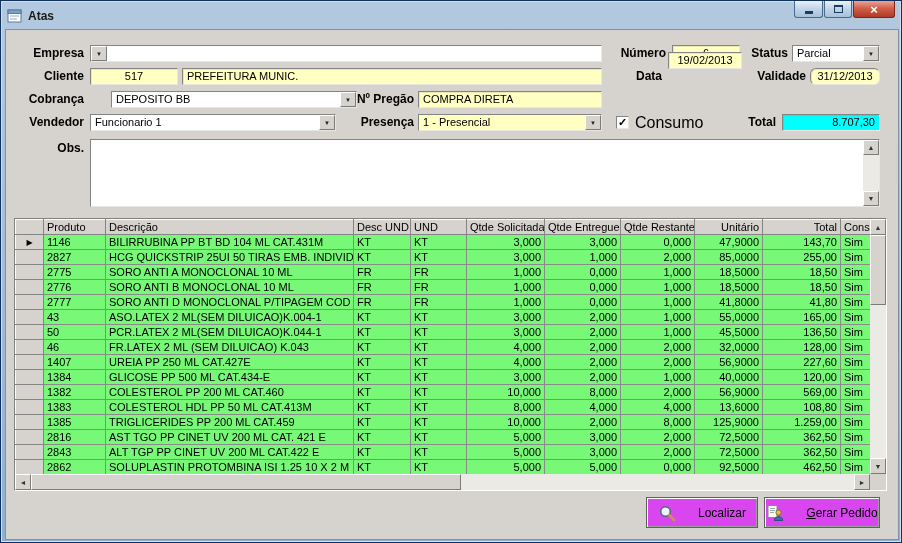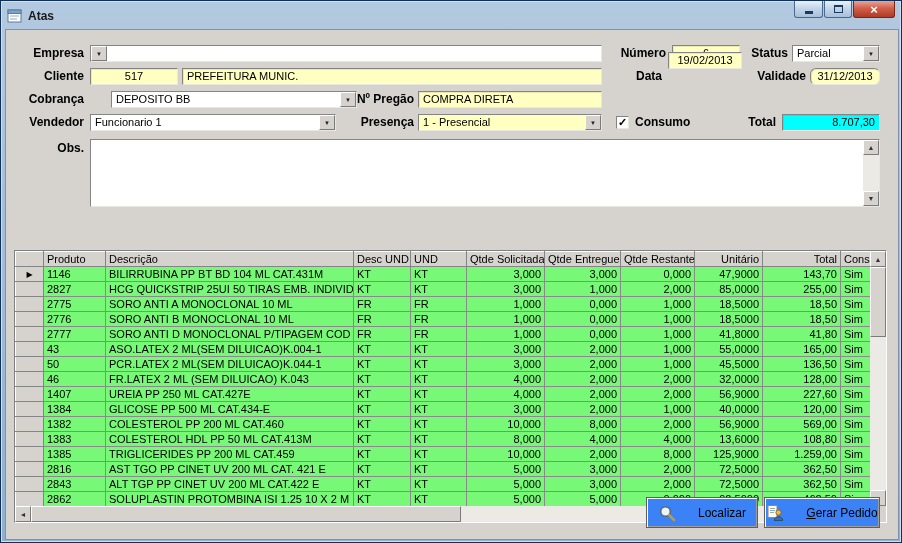--- a/index.html
+++ b/index.html
@@ -45,59 +45,59 @@
     border:1px solid; border-color:#848484 #e9e7e2 #e9e7e2 #848484; background:#fff; }
   .combo .txt { flex:1; padding:1px 4px; line-height:13px; overflow:hidden; white-space:nowrap; font-size:11px; }
   .combo .drop { width:16px; flex:0 0 auto; background:#d6d3ce;
     border:1px solid; border-color:#fff #7b7b7b #7b7b7b #fff;
     display:flex; align-items:center; justify-content:center;
     font-size:6px; color:#222; }
 
   .checkbox { position:absolute; width:13px; height:13px; background:#fff;
     border:1px solid; border-color:#848484 #e9e7e2 #e9e7e2 #848484;
     font-size:11px; line-height:11px; text-align:center; font-weight:bold; }
-  .chk-lbl { position:absolute; font-weight:bold; font-size:12px; line-height:17px; }
+  .chk-lbl { position:absolute; font-weight:normal; font-size:16px; line-height:17px; }
 
   .obs-box { position:absolute; background:#fff;
     border:1px solid; border-color:#848484 #e9e7e2 #e9e7e2 #848484; }
   .obs-text { position:absolute; left:0; top:0; right:16px; bottom:0;
     border:none; resize:none; outline:none; background:#fff;
     font-family:"Liberation Sans",sans-serif; font-size:11px; padding:2px 4px; }
 
   
   .sb-btn { background:#d6d3ce; border:1px solid; border-color:#fff #7b7b7b #7b7b7b #fff;
     display:flex; align-items:center; justify-content:center; font-size:7px; color:#333; }
   .sb-track-v { position:absolute; width:16px; background:#eceae4; }
   .sb-thumb { position:absolute; background:#d6d3ce;
     border:1px solid; border-color:#fff #7b7b7b #7b7b7b #fff; }
 
   
   .grid { position:absolute; left:8px; top:188px; width:873px; height:273px;
-    background:#eab308; border:1px solid; border-color:#808080 #fff #fff #808080;margin-top:32px; }
+    background:#eab308; border:1px solid; border-color:#808080 #fff #fff #808080; }
   .grid table { border-collapse:collapse; table-layout:fixed; width:855px; font-size:11px; }
   .grid th { height:15px; background:#d6d3ce; font-weight:normal; text-align:left;
     border:1px solid #848484; border-top-color:#fdfdfd; border-left-color:#fdfdfd;
     padding:0 3px; overflow:hidden; white-space:nowrap; }
   .grid td { height:15px; background:#77f877; border:1px solid #8a8a8a;
     padding:0 3px; overflow:hidden; white-space:nowrap; line-height:13px; }
   .grid td.selcell, .grid th.selcell { background:#d6d3ce; text-align:center;
     border:1px solid #848484; border-top-color:#fdfdfd; border-left-color:#fdfdfd;
     font-size:8px; line-height:13px; }
   .grid .num { text-align:right; }
 
   .grid .vscroll { position:absolute; right:0; top:0; width:16px; height:255px; background:#eceae4; }
   .grid .vscroll .sb-btn { position:absolute; left:0; width:16px; height:16px; }
   .grid .hscroll { position:absolute; left:0; bottom:0; width:855px; height:16px; background:#eceae4; }
   .grid .hscroll .sb-btn { position:absolute; top:0; width:16px; height:16px; }
   .grid .corner { position:absolute; right:0; bottom:0; width:16px; height:16px; background:#d6d3ce; }
 
   
   .pushbtn { position:absolute; height:31px; display:flex; align-items:center;
     justify-content:center; gap:22px; font-size:12px;
-    background:#3b82f6; border:1px solid #5e5e5e;
+    background:#d946ef; border:1px solid #5e5e5e;
     box-shadow: inset 1px 1px 0 #ffffff, inset -1px -1px 0 #9c9c9c; cursor:default; }
   .pushbtn svg { flex:0 0 auto; }
   .btn-label { display:block; }
   .btn-label.fl::first-letter { text-decoration:underline; }
 </style>
 </head>
 <body>
 
 <div class="window">
 

